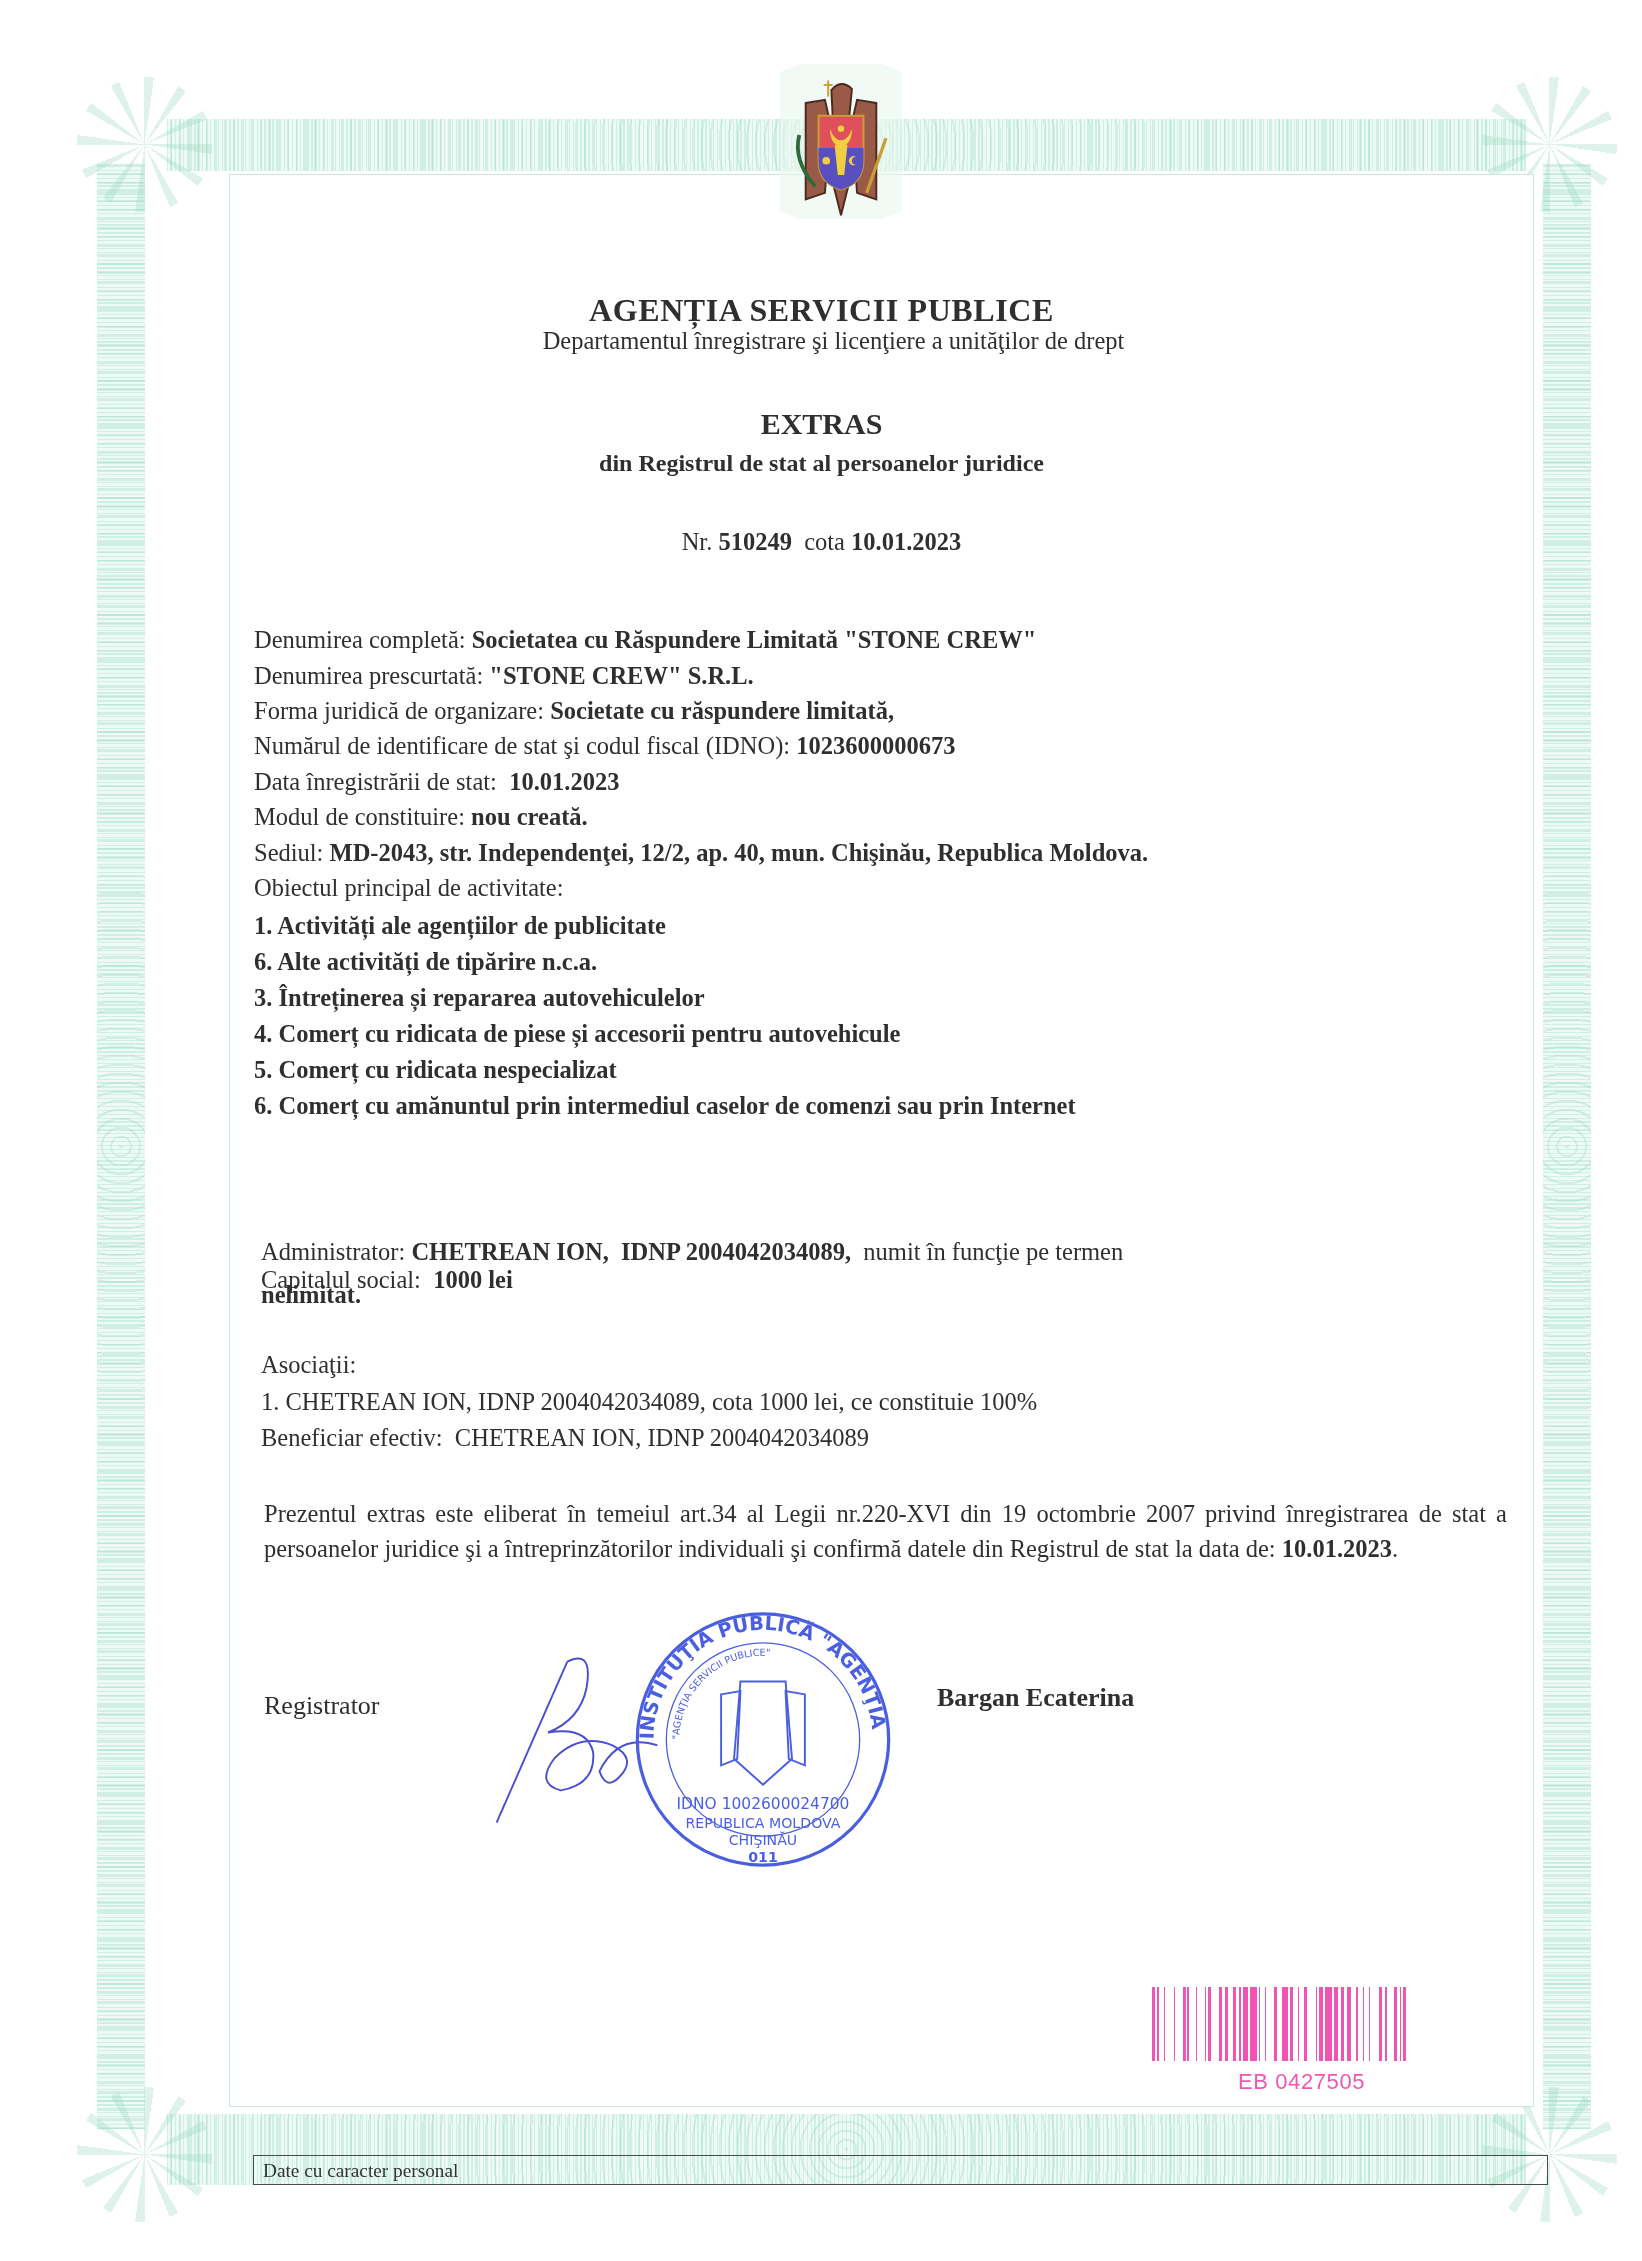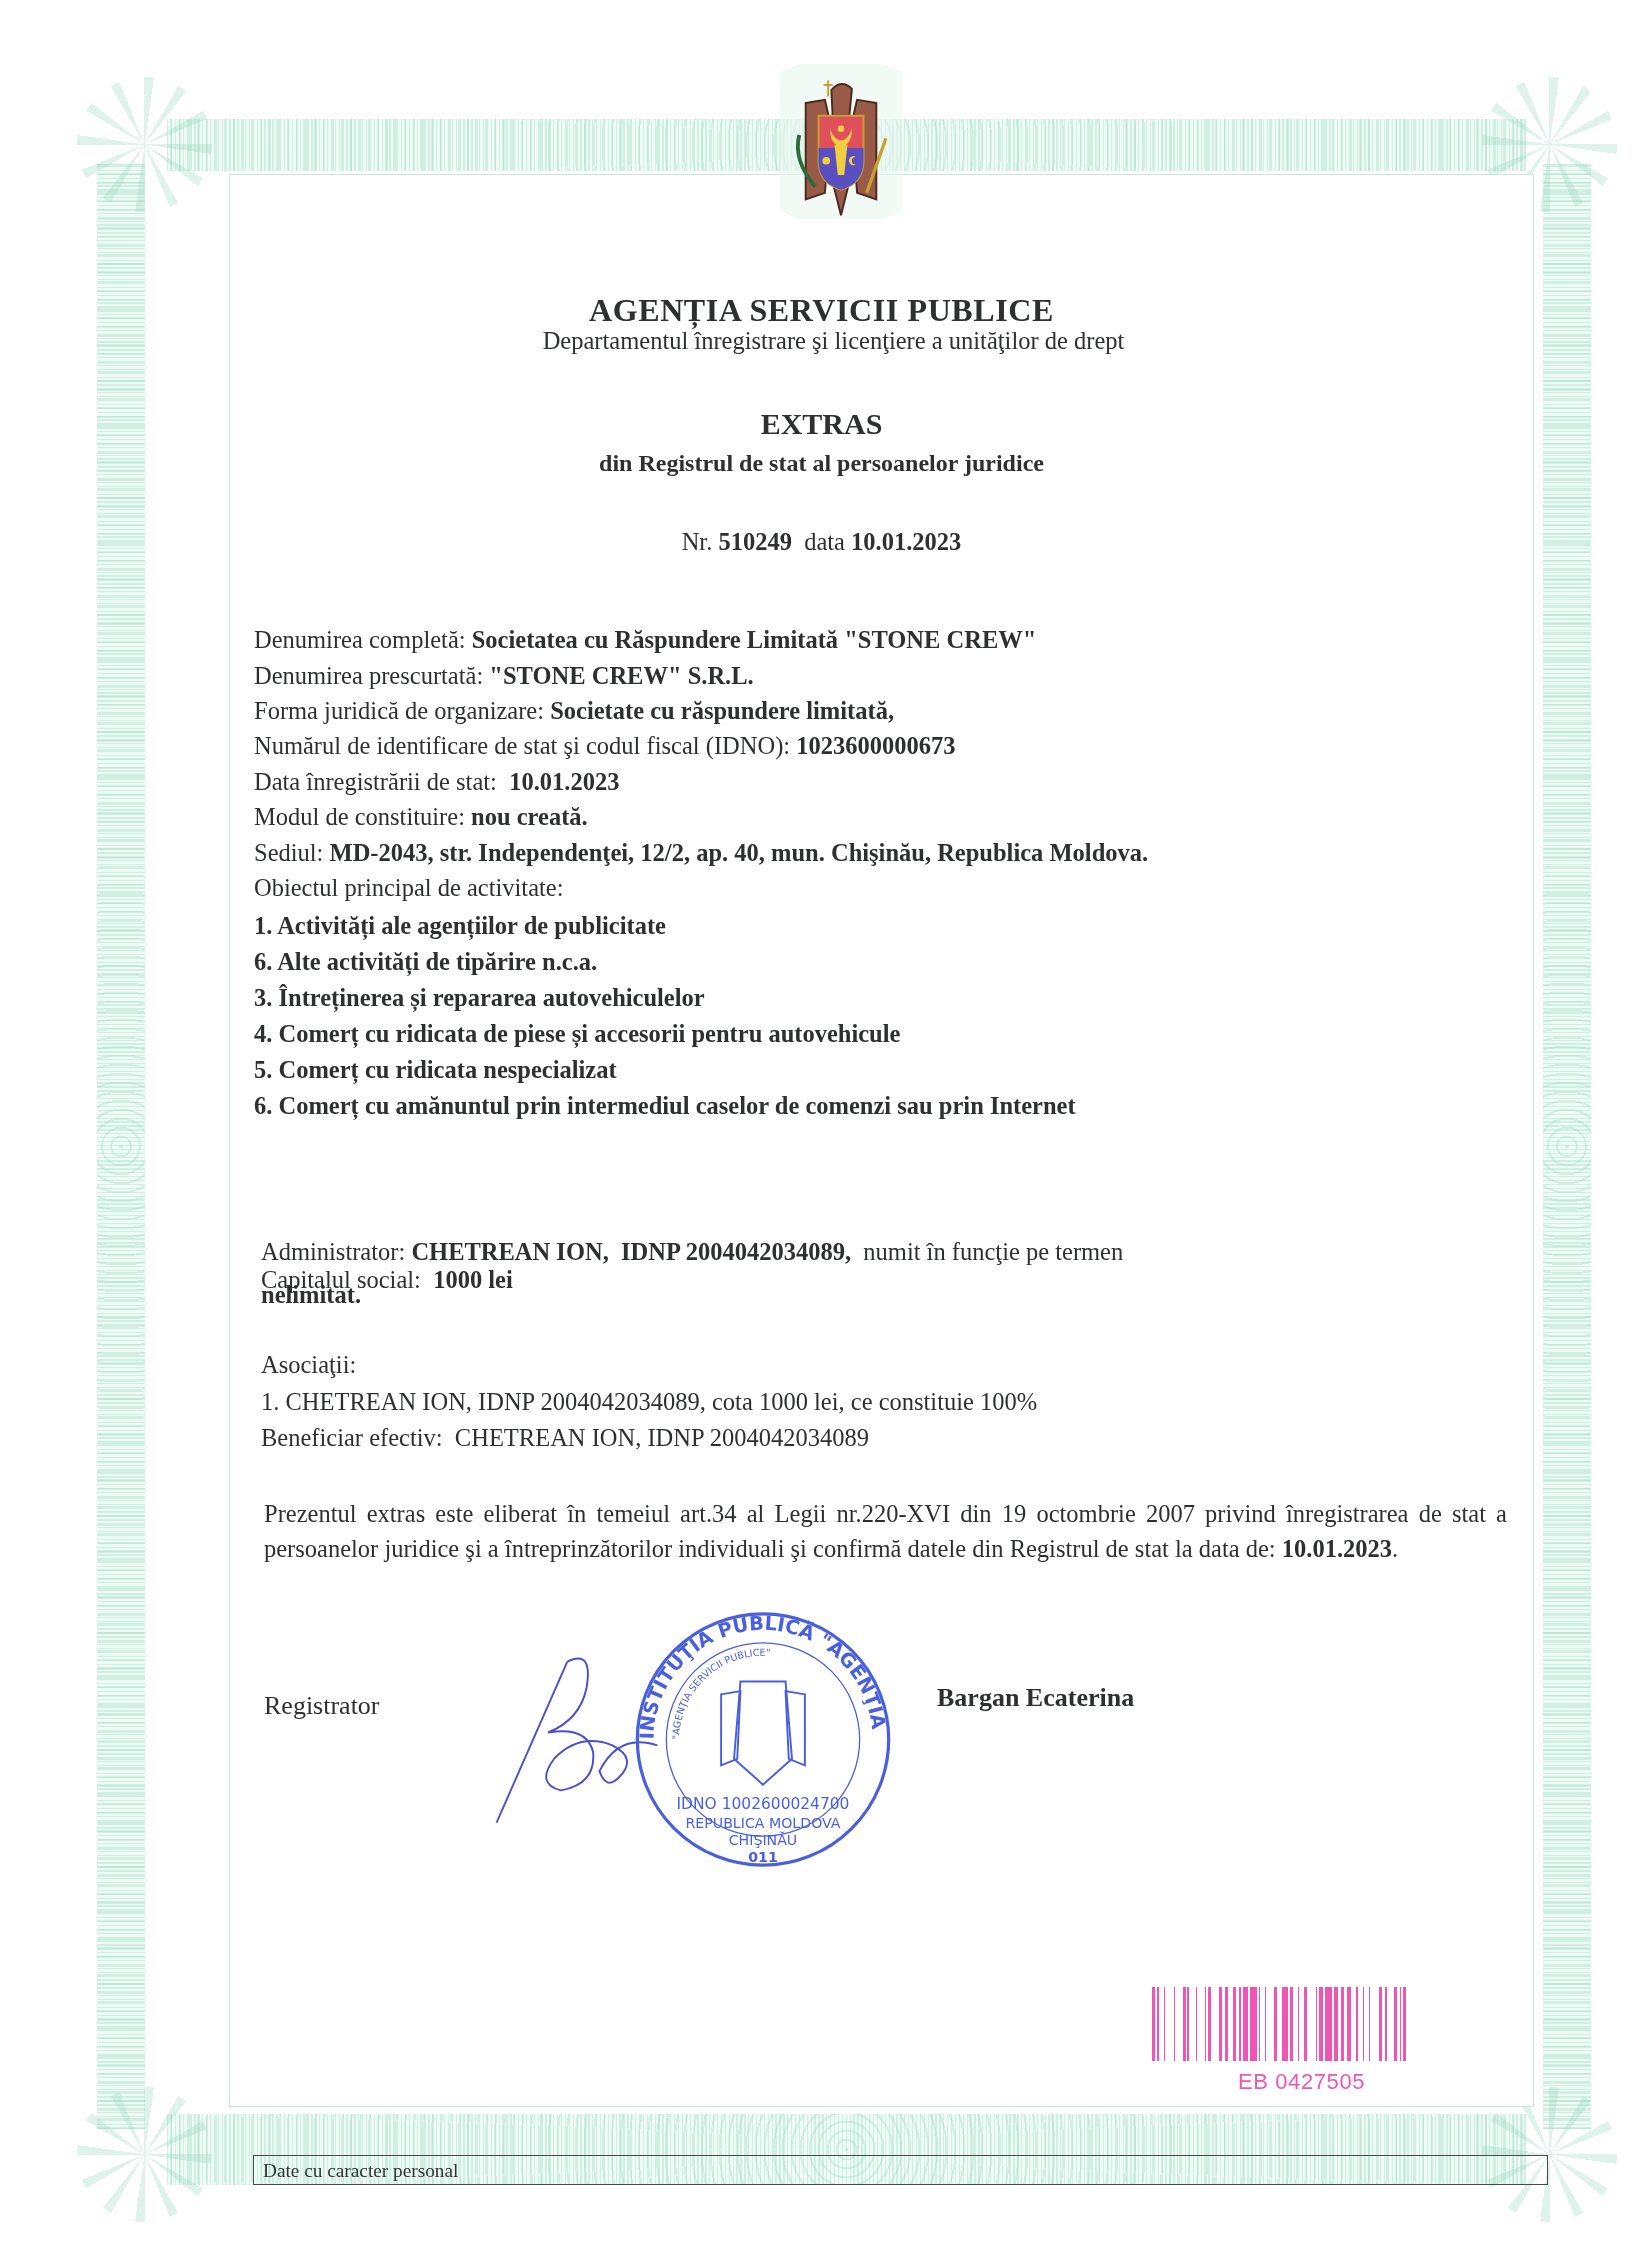--- a/index.html
+++ b/index.html
@@ -68,21 +68,21 @@
   </svg>
 </div>
 
 <div class="center h1" style="top:280px;margin-top:12px;">AGENȚIA SERVICII PUBLICE</div>
 <div class="center h2" style="top:327px;padding-left:12px;">Departamentul înregistrare şi licenţiere a unităţilor de drept</div>
 <div class="center h3" style="top:407px;">EXTRAS</div>
 <div class="center h4" style="top:450px;">din Registrul de stat al persoanelor juridice</div>
 <div class="center" style="top:528px;font-size:24.5px;">
   <span>Nr.</span>
   <span class="b">510249</span>&nbsp;
-  <span>data</span>
+  <span>cota</span>
   <span class="b">10.01.2023</span>
 </div>
 
 <div class="line" style="top:628px;">
   <span>Denumirea completă:</span>
   <span class="b">Societatea cu Răspundere Limitată "STONE CREW"</span>
 </div>
 <div class="line" style="top:664px;">
   <span>Denumirea prescurtată:</span>
   <span class="b">"STONE CREW" S.R.L.</span>

